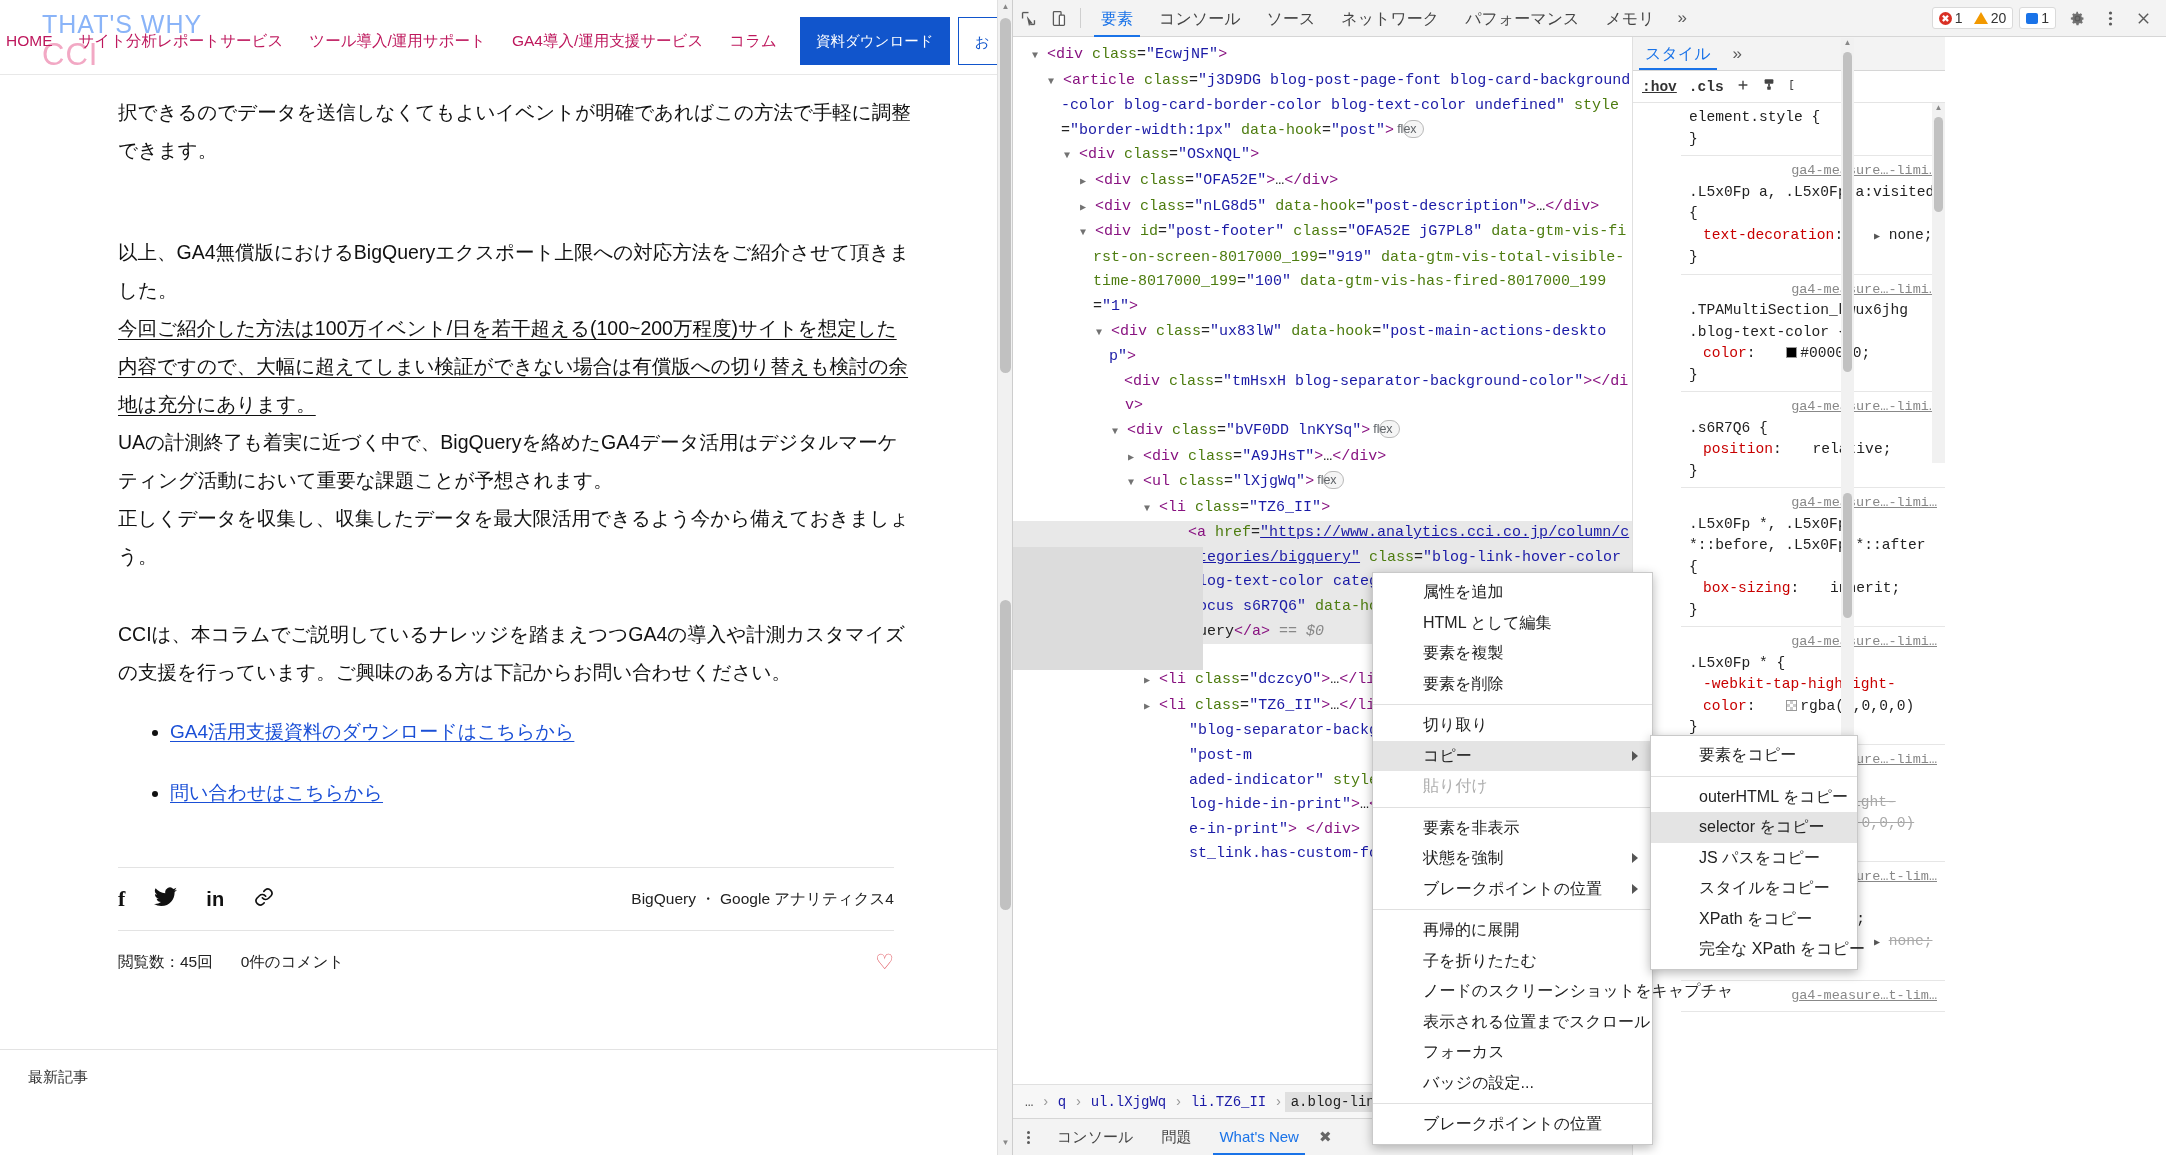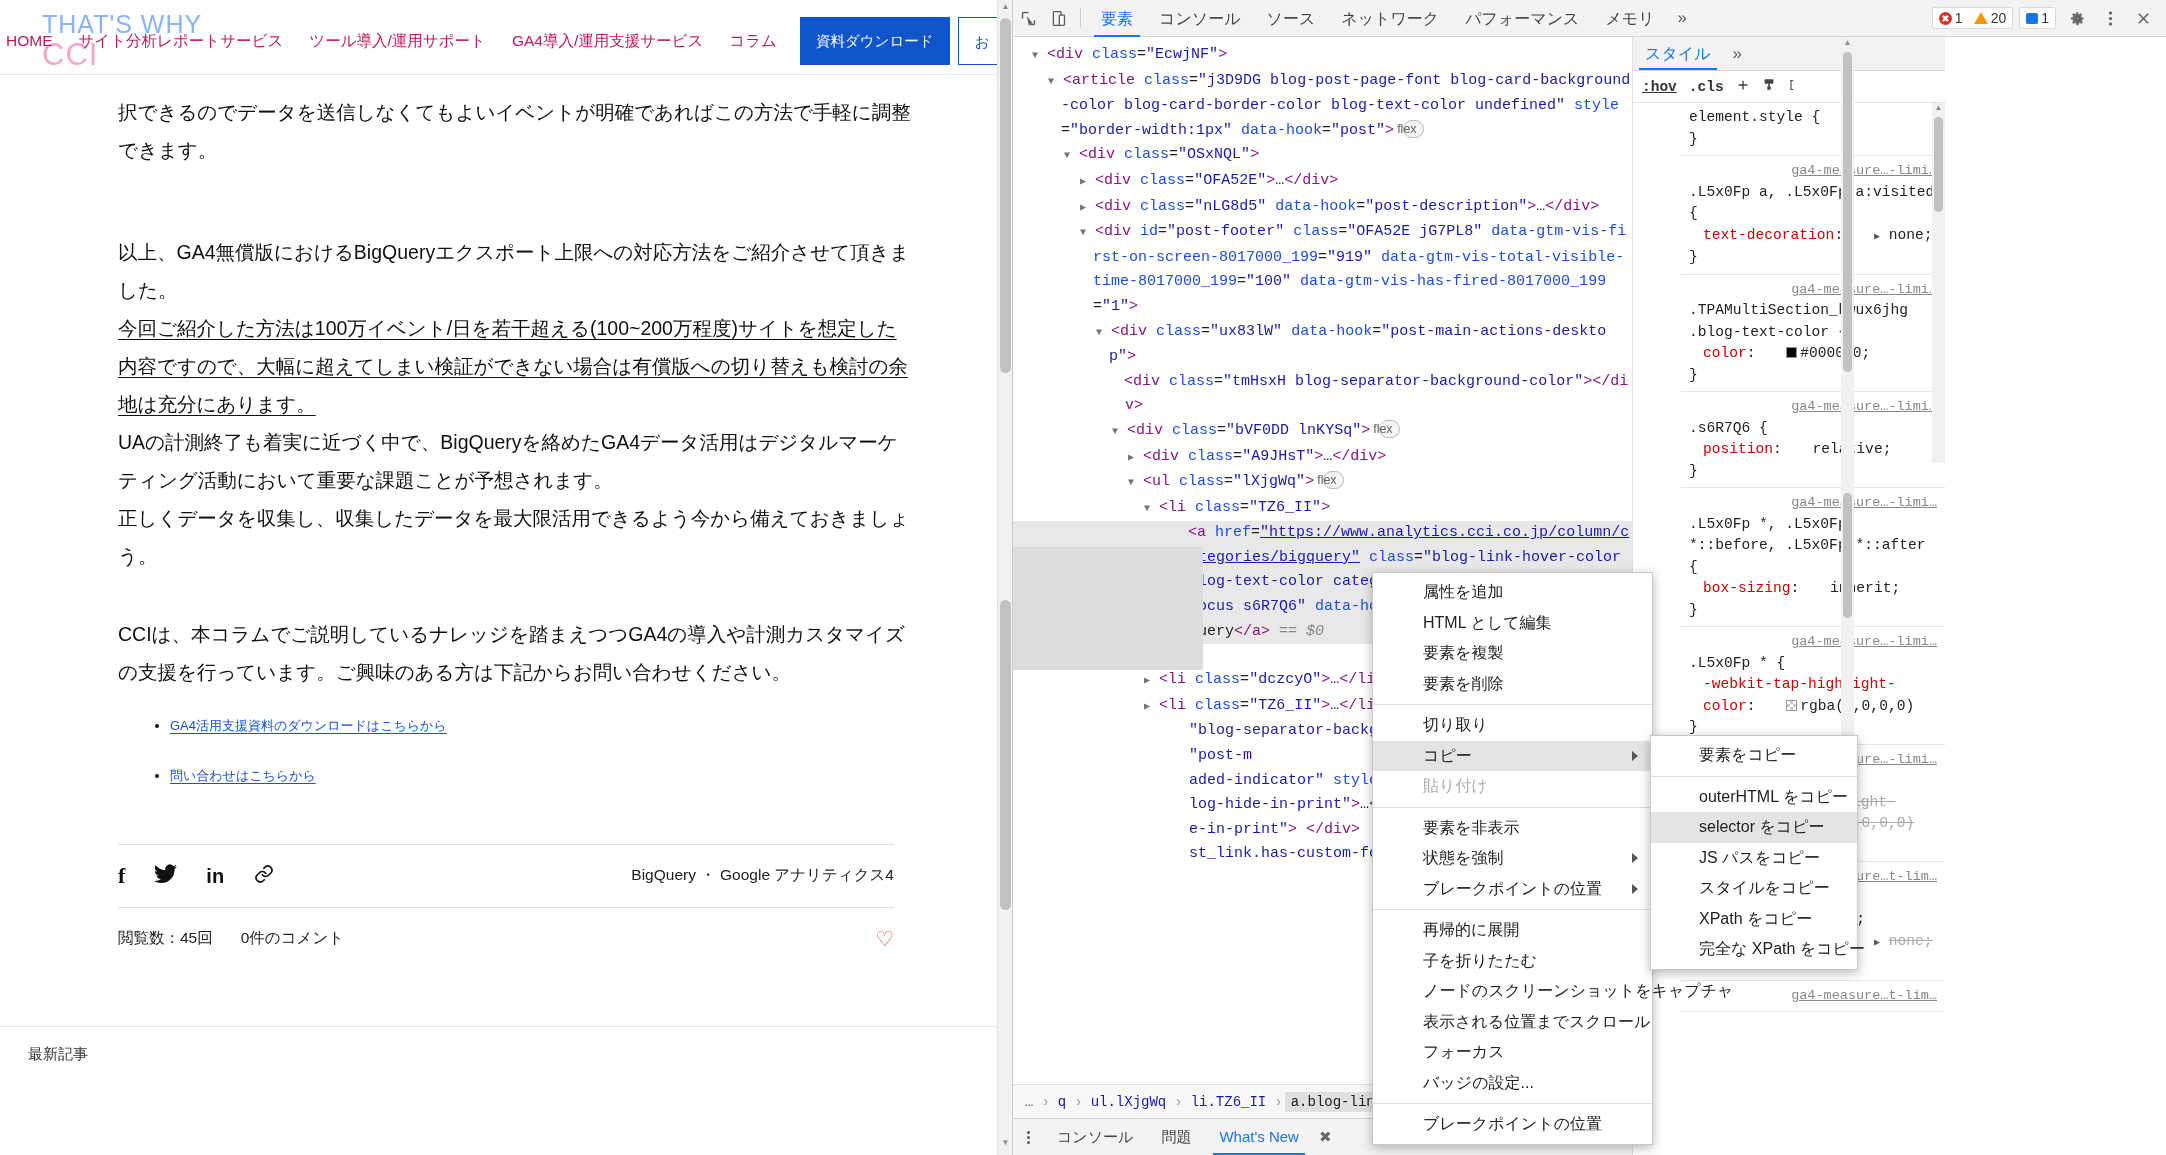--- a/index.html
+++ b/index.html
@@ -57,21 +57,21 @@
   .art-body {
     margin: 18px 100px 0 118px;
     font-size:19.5px; line-height:1.95; color:#111;
     font-family:"Liberation Sans", sans-serif;
   }
   .art-body p { margin:0 0 0 0; }
   .spacer-lg { height:64px; }
   .spacer-md { height:40px; }
   .underline-blk { text-decoration: underline; text-decoration-thickness:1px; text-underline-offset:4px;}
   .art-body ul { margin: 22px 0 0 0; padding-left:52px; }
-  .art-body li { margin-bottom:24px; font-size:13px; }
+  .art-body li { margin-bottom:24px; font-size:19px; }
   .art-body li a { color:#1a4fd6; text-decoration:underline; text-underline-offset:3px;}
 
   .post-sep { height:1px; background:#e3e3e3; margin:56px 118px 0 118px; }
   .post-actions {
     margin:0 118px; height:62px; display:flex; align-items:center;
     justify-content:space-between;
   }
   .social { display:flex; align-items:center; gap:29px; font-size:22px; color:#111; }
   .social span { line-height:1; cursor:pointer; }
   .cats { font-size:15.5px; color:#222; }
@@ -137,21 +137,21 @@
   .dom-pane {
     width:620px; position:relative; background:#fff; overflow:hidden;
     border-right:1px solid #e0e0e0;
   }
   .dom-tree {
     font-family:"Liberation Mono", monospace; font-size:15px; line-height:24.6px;
     padding:6px 0 0 0; color:#222; white-space:pre-wrap; word-break:break-all;
   }
   .dom-line { padding-left:6px; }
   .tk-tag { color:#881280; }
-  .tk-attr { color:#1d4ed8;text-align:center; }
+  .tk-attr { color:#4d7c0f;text-align:center; }
   .tk-val { color:#1a1aa6; }
   .tk-punc { color:#881280; }
   .tk-text { color:#222; }
   .tk-link { color:#1a1aa6; text-decoration:underline; }
   .tk-gray { color:#888; font-style:italic; }
   .flexbadge {
     display:inline-block; border:1px solid #b9b9b9; border-radius:9px;
     font-size:12.5px; padding:0 6px; color:#5f6368; background:#f5f5f5;
     font-family:"Liberation Sans", sans-serif; line-height:16px; vertical-align:1px;
   }

